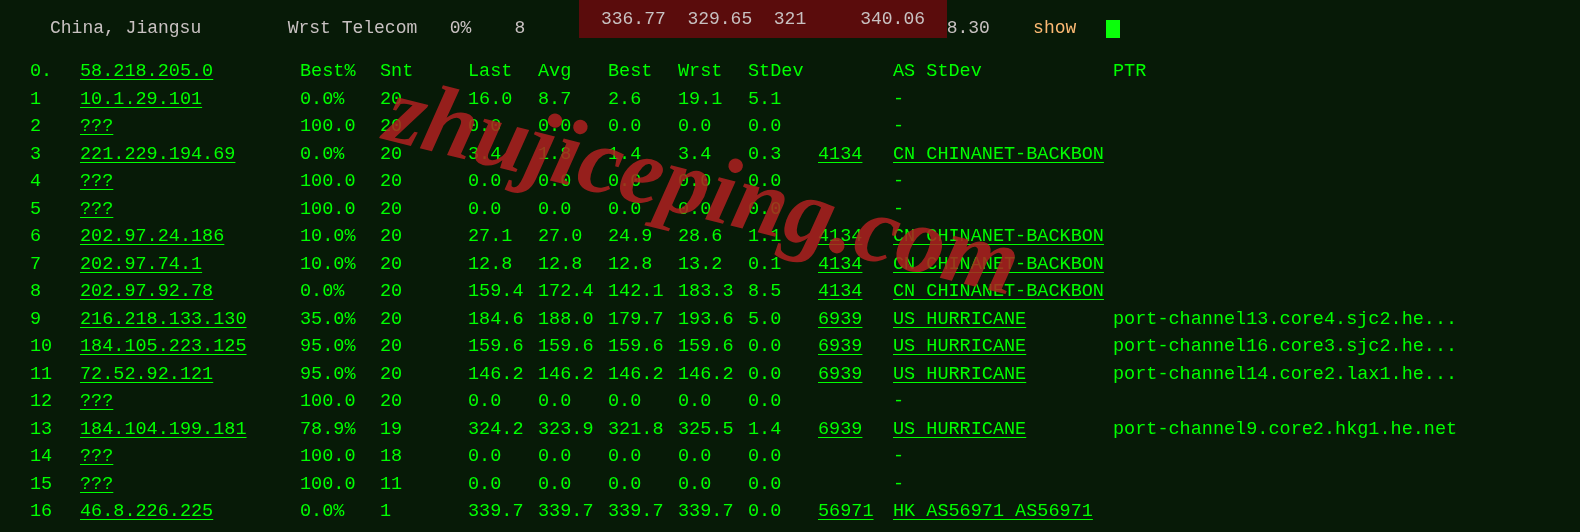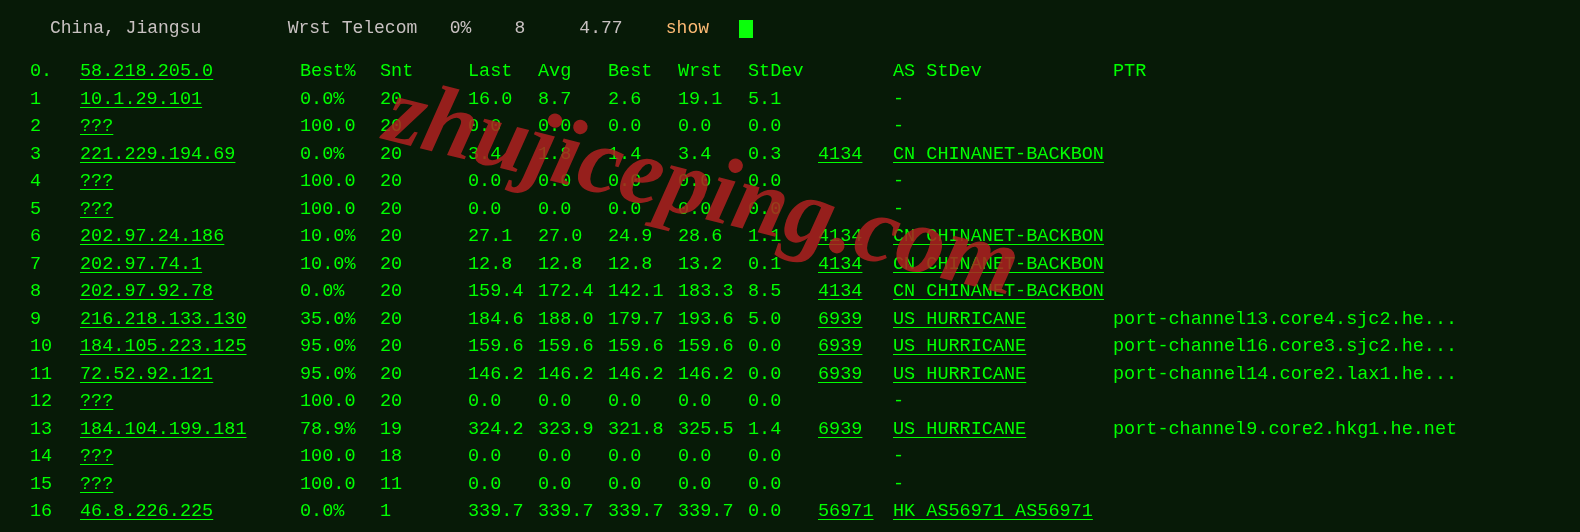--- a/index.html
+++ b/index.html
@@ -59,21 +59,22 @@
 
 <div class="topbar">
   <span class="tb-plain">China, Jiangsu</span>
   <span class="tb-plain">        </span>
   <span class="tb-plain">Wrst Telecom</span>
   <span class="tb-plain">   </span>
   <span class="tb-plain">0%</span>
   <span class="tb-plain">    </span>
   <span class="tb-plain">8</span>
   <span class="tb-plain">     </span>
-  <span class="tb-plain">4.77</span>
+  <span class="tb-red">  <span>336.77</span>  <span>329.65</span>  <span>321</span>     <span>340.06</span>  </span>
+  <span class="tb-plain">8.30</span>
   <span class="tb-plain">    </span>
   <span class="tb-show">show</span>
   <span class="tb-bar"></span>
 </div>
 
 <div class="table">
 
   <div class="row">
     <span class="c-n">0.</span>
     <span class="c-ip u">58.218.205.0</span>

